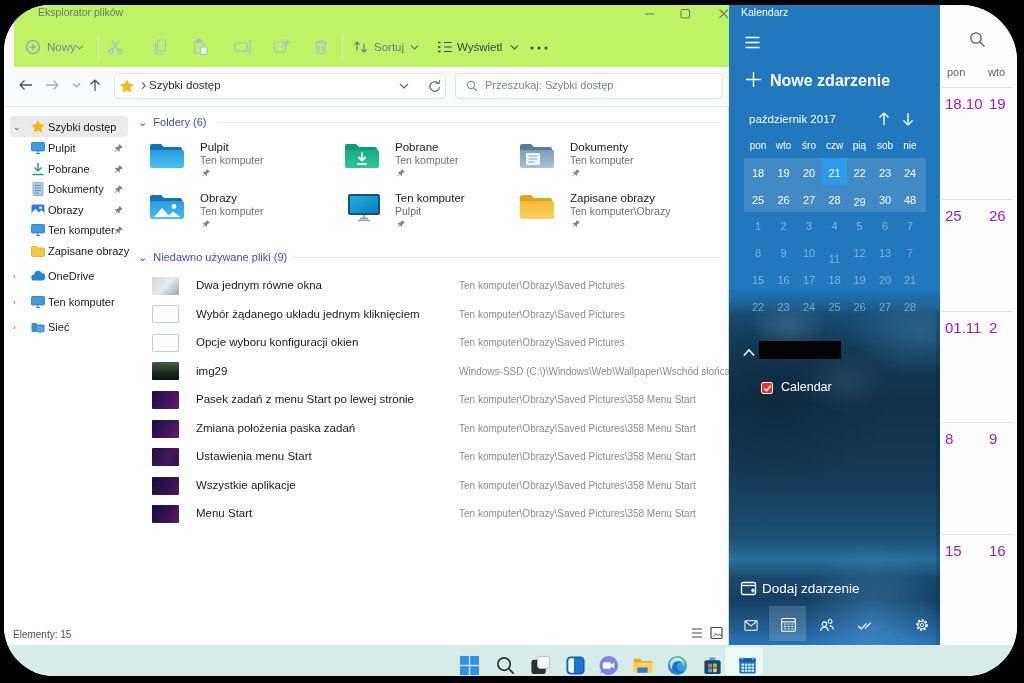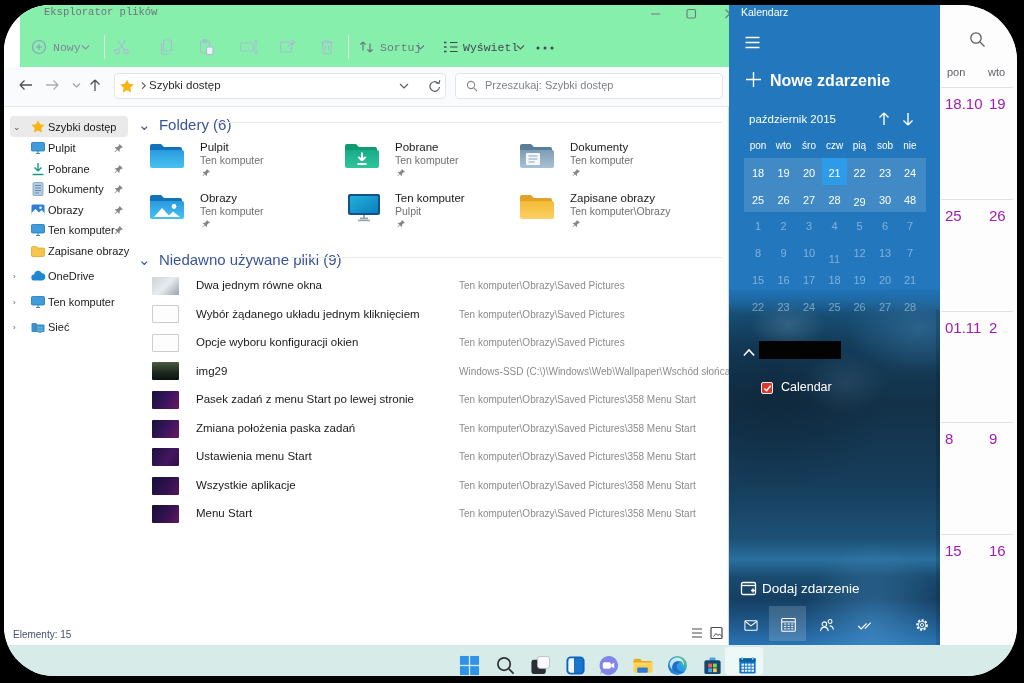--- a/index.html
+++ b/index.html
@@ -4,36 +4,36 @@
 <style>
   * { margin:0; padding:0; box-sizing:border-box; }
   html,body { width:1024px; height:683px; background:#000; overflow:hidden;
     font-family:"Liberation Sans", sans-serif; }
   .abs { position:absolute; }
   #screen { position:absolute; left:4px; top:5px; width:1013px; height:671px;
     border-radius:46px 56px 50px 50px; overflow:hidden; background:#fff; }
   
   #explorer { position:absolute; left:0; top:0; width:725px; height:640px;
     background:#fff; border-right:1px solid #d5dade; }
-  #chrome { position:absolute; left:16px; top:0; width:725px; height:62px; background:#86efac;font-family:Liberation Mono, monospace; }
+  #chrome { position:absolute; left:10px; top:0; width:725px; height:62px; background:#bef264; }
   #addrrow { position:absolute; left:0; top:62px; width:725px; height:40px;
     background:#fafbfc; border-bottom:1px solid #e6e9eb; }
   .wtitle { position:absolute; left:24px; top:1px; font-size:10.5px; color:#707478; }
   .tb-ic { position:absolute; top:31px; }
   .sep { position:absolute; top:30px; width:1px; height:24px; background:#dfe3e6; }
   .box { position:absolute; top:68px; height:26px; background:#fff;
     border:1px solid #e2e5e7; border-radius:4px; }
   
   .navrow { position:absolute; left:0; width:127px; height:20px; font-size:11px; color:#191919; }
   .navlbl { position:absolute; left:44px; top:3px; white-space:nowrap; }
   .pin { position:absolute; left:109px; top:4px; }
   .exp { position:absolute; left:9px; top:4px; color:#5a5a5a; font-size:9px; }
   .nico { position:absolute; left:26px; top:1px; width:16px; height:16px; }
   
-  .secthdr { position:absolute; font-size:15px; color:#3a549b; }
+  .secthdr { position:absolute; font-size:11px; color:#3a549b; }
   .secline { position:absolute; height:1px; background:#e9eaec; }
   .tile-title { font-size:11.5px; color:#191919; }
   .tile-sub { font-size:10.5px; color:#707070; }
   .frow-name { position:absolute; left:192px; font-size:11.5px; color:#191919; white-space:nowrap; }
   .frow-path { position:absolute; left:455px; font-size:10px; color:#8b8b8b; white-space:nowrap; }
   .thumb { position:absolute; left:148px; width:27px; height:18px; border-radius:1px; }
   
   #calsidebar { position:absolute; left:725px; top:0; width:211px; height:640px; background:#2176bd; overflow:hidden; }
   #calwhite { position:absolute; left:936px; top:0; width:77px; height:640px; background:#fdfdfd; }
   .mc-dh { position:absolute; width:26px; text-align:center; font-size:10px; color:#fff; }
@@ -409,21 +409,21 @@
     <div class="abs" style="left:0;top:270px;width:211px;height:40px;background:linear-gradient(180deg,#2277bd 0%, rgba(34,119,189,0) 100%)"></div>
     <div class="abs" style="left:207px;top:305px;width:4px;height:335px;background:linear-gradient(180deg, rgba(10,28,45,0.18), rgba(10,28,45,0.32) 40%, rgba(16,48,76,0.2))"></div>
     <div class="abs" style="left:12px;top:1px;font-size:10.5px;color:#fff">Kalendarz</div>
     <svg class="abs" style="left:16px;top:31px" width="15" height="13" viewBox="0 0 15 13">
       <path d="M0.5 1.5h14M0.5 6.5h14M0.5 11.5h14" stroke="#fff" stroke-width="1.6"></path>
     </svg>
     <svg class="abs" style="left:16px;top:66px" width="17" height="17" viewBox="0 0 17 17">
       <path d="M8.5 1v15M1 8.5h15" stroke="#fff" stroke-width="1.4"></path>
     </svg>
     <div class="abs" style="left:41px;top:67px;font-size:16px;font-weight:bold;color:#fff">Nowe zdarzenie</div>
-    <div class="abs" style="left:20px;top:108px;font-size:11.5px;color:#fff">październik 2015</div>
+    <div class="abs" style="left:20px;top:108px;font-size:11.5px;color:#fff">październik 2017</div>
     <svg class="abs" style="left:148px;top:106px" width="44" height="16" viewBox="0 0 44 16">
       <g stroke="#fff" stroke-width="1.4" fill="none">
       <path d="M7 14V2M7 2L2.5 6.5M7 2l4.5 4.5"></path>
       <path d="M31 2v12M31 14l-4.5-4.5M31 14l4.5-4.5"></path>
         </g>
     </svg>
 
     <div class="mc-dh" style="left:16px;top:135px">pon</div>
     <div class="mc-dh" style="left:41.5px;top:135px">wto</div>
     <div class="mc-dh" style="left:67px;top:135px">śro</div>

